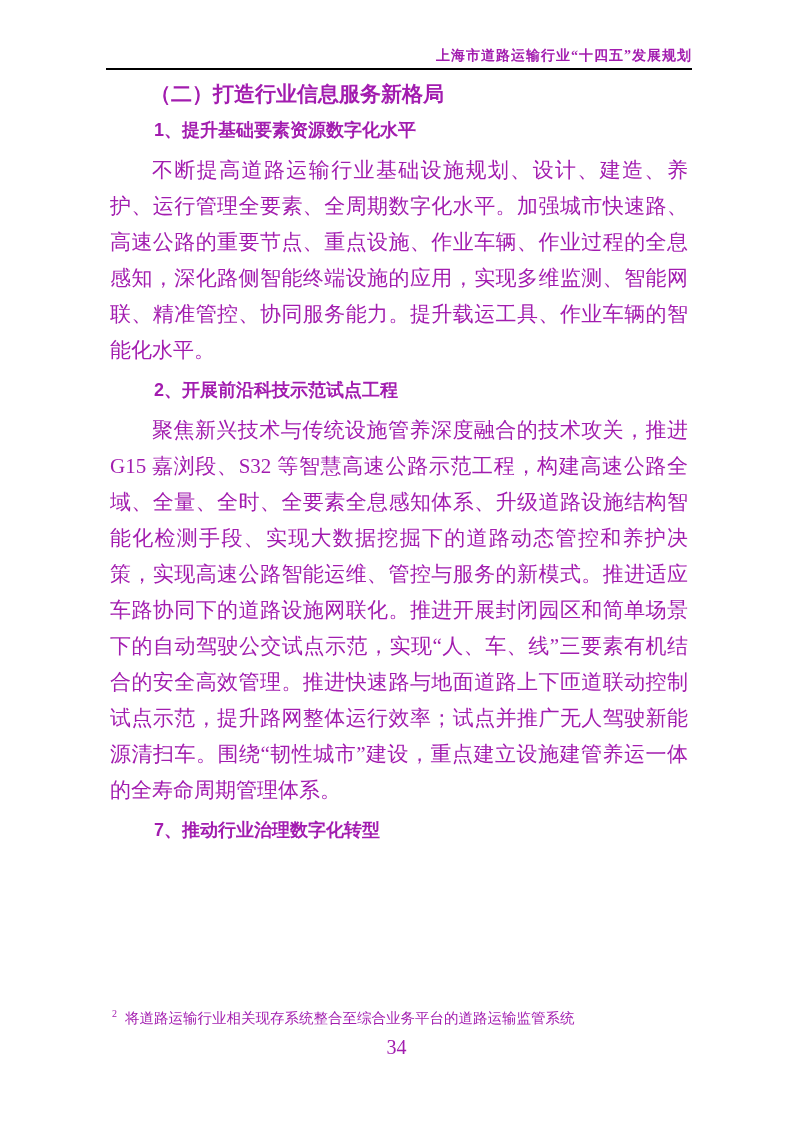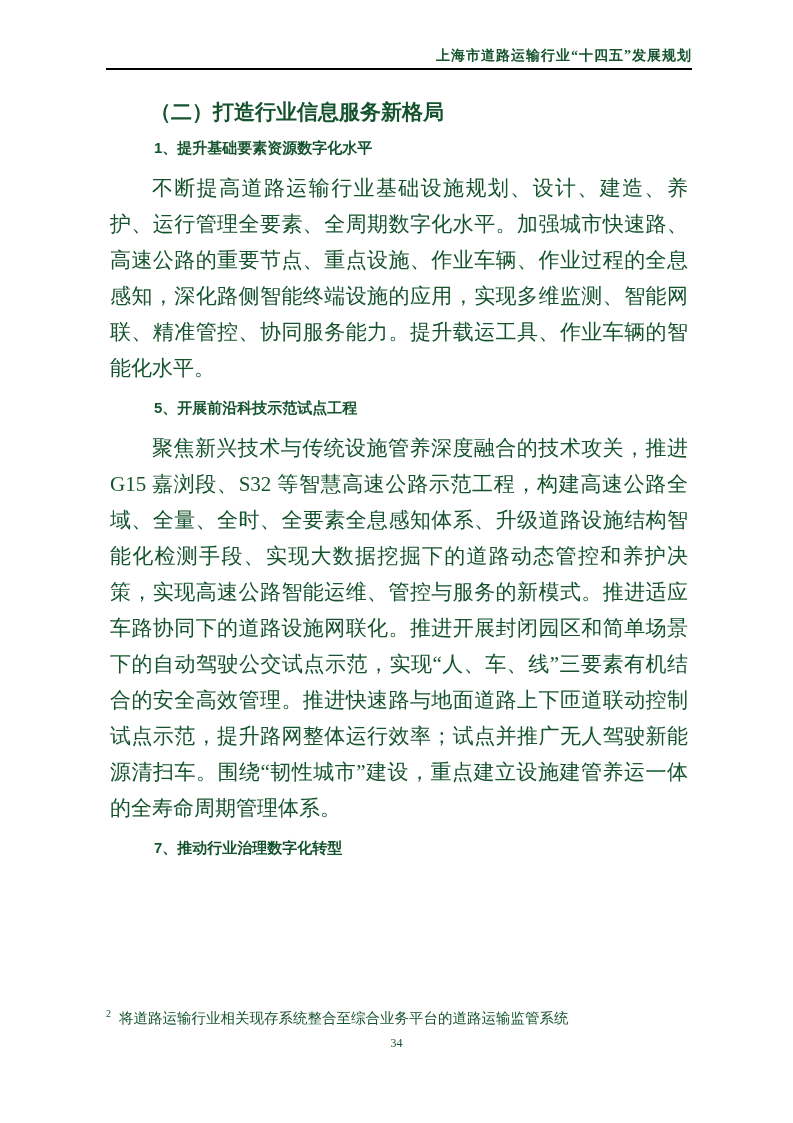--- a/index.html
+++ b/index.html
@@ -5,21 +5,21 @@
   html, body {
     margin: 0;
     padding: 0;
     background: #ffffff;
   }
   .page {
     position: relative;
     width: 793px;
     height: 1123px;
     background: #ffffff;
-    color: #14532d;
+    color: #a21caf;
     font-family: "Liberation Serif", serif;
     overflow: hidden;
   }
   
   .page-header {
     position: absolute;
     top: 0;
     left: 106px;
     width: 586px;
     padding-top: 46px;
@@ -29,38 +29,38 @@
   }
   .header-title {
     font-size: 14px;
     font-weight: bold;
     letter-spacing: 1px;
     font-family: "Liberation Serif", serif;
   }
   
   .content {
     position: absolute;
-    top: 94px;
+    top: 76px;
     left: 106px;
     width: 586px;
   }
   .section-heading {
     font-family: "Liberation Sans", sans-serif;
     font-weight: bold;
     font-size: 21px;
     line-height: 36px;
     text-indent: 44px;
     margin: 0;
     padding: 0;
     white-space: nowrap;
   }
   .sub-heading {
     font-family: "Liberation Sans", sans-serif;
     font-weight: bold;
-    font-size: 15px;
+    font-size: 18px;
     line-height: 36px;
     text-indent: 48px;
     margin: 0;
     padding: 0;
     white-space: nowrap;
   }
   .body-para {
     font-family: "Liberation Serif", serif;
     font-size: 21px;
     line-height: 36px;
@@ -71,59 +71,59 @@
     padding: 0;
   }
   .body-para sup {
     font-size: 13px;
     line-height: 0;
   }
   
   .footnote {
     position: absolute;
     top: 1004px;
-    left: 106px;
+    left: 112px;
     width: 586px;
     font-size: 14.5px;
     line-height: 20px;
     font-family: "Liberation Serif", serif;
   }
   .footnote sup {
     font-size: 10px;
     margin-right: 8px;
   }
   
   .page-number {
     position: absolute;
     top: 1036px;
     left: 0;
     width: 100%;
     text-align: center;
-    font-size: 12px;
+    font-size: 20px;
     font-family: "Liberation Serif", serif;
   }
 </style>
 </head>
 <body>
 
 <div class="page">
 
   <div class="page-header">
     <span class="header-title">上海市道路运输行业“十四五”发展规划</span>
   </div>
 
   <div class="content">
 
     <h2 class="section-heading">（二）打造行业信息服务新格局</h2>
 
     <h3 class="sub-heading">1、提升基础要素资源数字化水平</h3>
 
     <p class="body-para">不断提高道路运输行业基础设施规划、设计、建造、养护、运行管理全要素、全周期数字化水平。加强城市快速路、高速公路的重要节点、重点设施、作业车辆、作业过程的全息感知，深化路侧智能终端设施的应用，实现多维监测、智能网联、精准管控、协同服务能力。提升载运工具、作业车辆的智能化水平。</p>
 
-    <h3 class="sub-heading">5、开展前沿科技示范试点工程</h3>
+    <h3 class="sub-heading">2、开展前沿科技示范试点工程</h3>
 
     <p class="body-para">聚焦新兴技术与传统设施管养深度融合的技术攻关，推进 G15 嘉浏段、S32 等智慧高速公路示范工程，构建高速公路全域、全量、全时、全要素全息感知体系、升级道路设施结构智能化检测手段、实现大数据挖掘下的道路动态管控和养护决策，实现高速公路智能运维、管控与服务的新模式。推进适应车路协同下的道路设施网联化。推进开展封闭园区和简单场景下的自动驾驶公交试点示范，实现“人、车、线”三要素有机结合的安全高效管理。推进快速路与地面道路上下匝道联动控制试点示范，提升路网整体运行效率；试点并推广无人驾驶新能源清扫车。围绕“韧性城市”建设，重点建立设施建管养运一体的全寿命周期管理体系。</p>
 
     <h3 class="sub-heading">7、推动行业治理数字化转型</h3>
 
 
   </div>
 
   <div class="footnote">
     <sup>2</sup><span>将道路运输行业相关现存系统整合至综合业务平台的道路运输监管系统</span>

